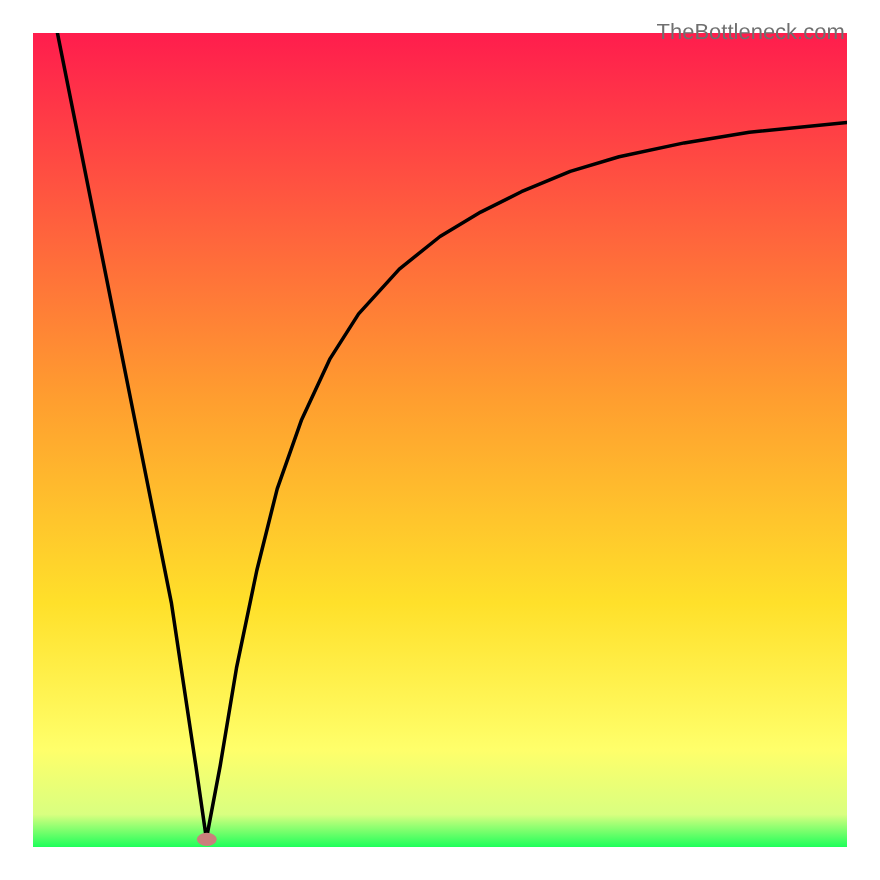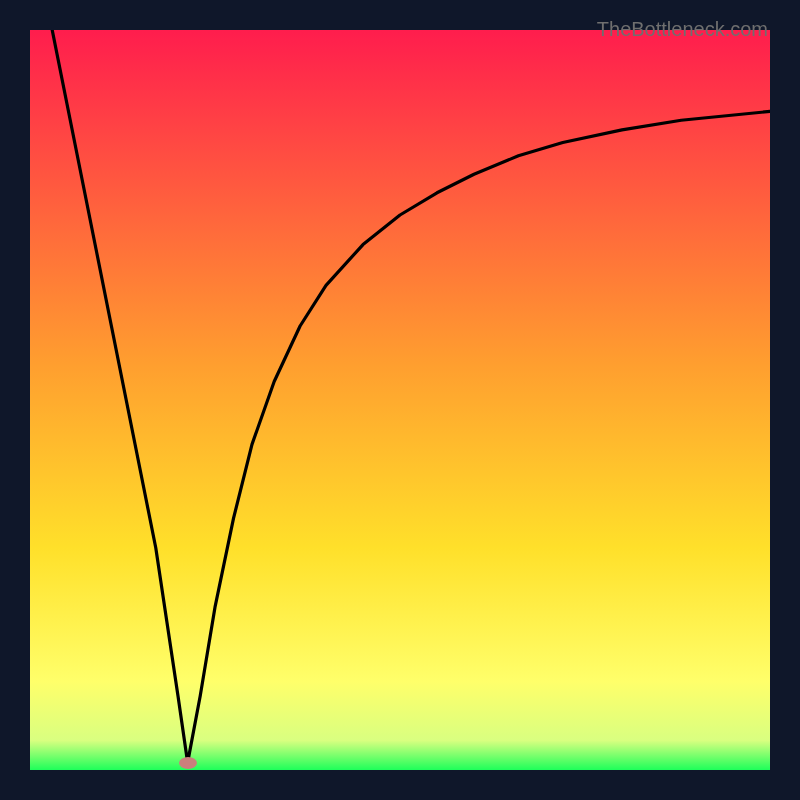--- a/index.html
+++ b/index.html
@@ -7,21 +7,21 @@
     padding: 0;
     width: 800px;
     height: 800px;
     background: #000;
     font-family: Arial, Helvetica, sans-serif;
   }
   .outer {
     position: relative;
     width: 800px;
     height: 800px;
-    background: #0f172a;
+    background: #ffffff;
   }
   .plot-area {
     position: absolute;
     left: 30px;
     top: 30px;
     width: 740px;
     height: 740px;
     overflow: hidden;
   }
   .plot-area svg {

